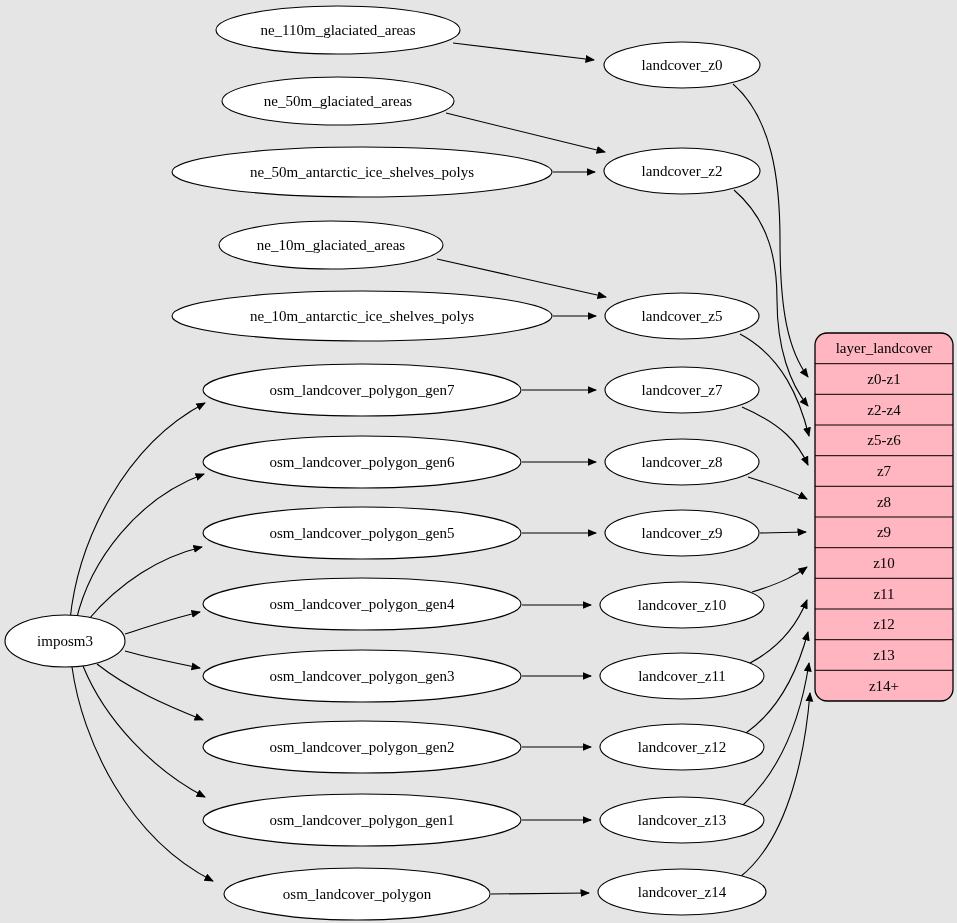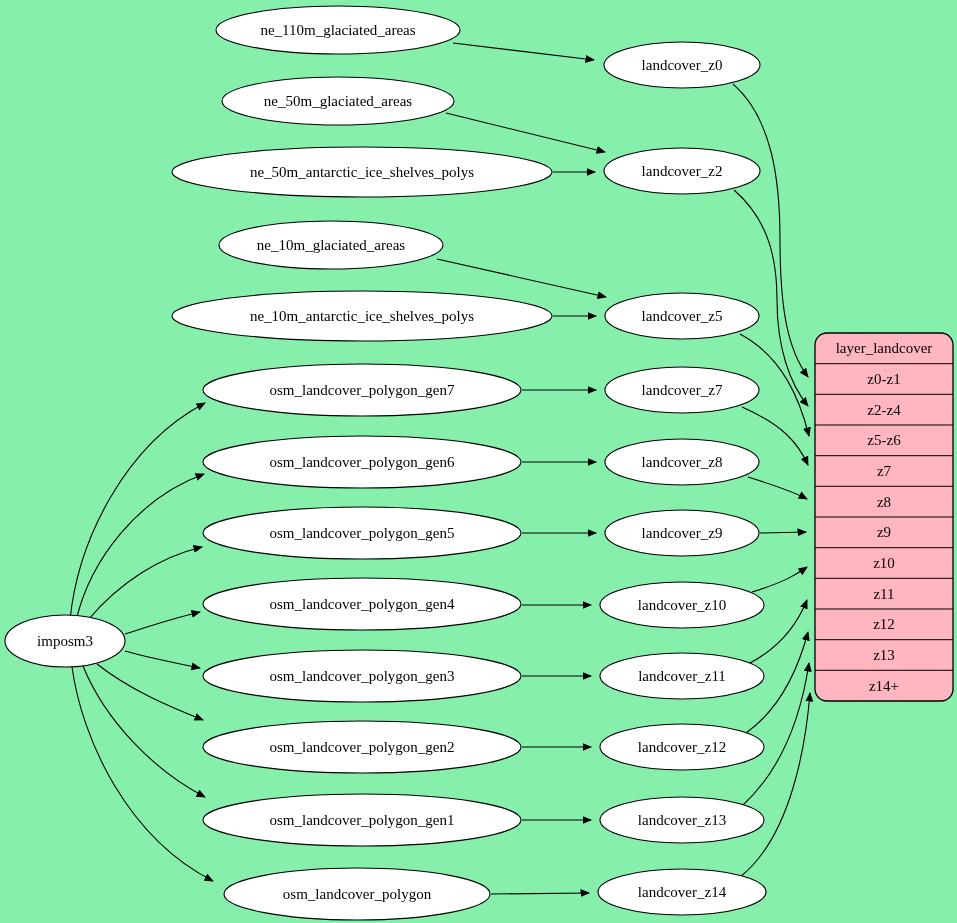--- a/index.html
+++ b/index.html
@@ -1,16 +1,16 @@
 <!DOCTYPE html>
 <html><head>
 <meta charset="utf-8">
 <style>
   html,body{margin:0;padding:0;background:#ffffff;}
-  .canvas{position:relative;width:957px;height:923px;background:#86efac;overflow:hidden;}
+  .canvas{position:relative;width:957px;height:923px;background:#e5e5e5;overflow:hidden;}
   svg text{
     font-family:"Liberation Serif","DejaVu Serif",serif;
     font-size:15px;
     fill:#000000;
     text-anchor:middle;
   }
   svg .node-shape{fill:#ffffff;stroke:#000000;stroke-width:1.1px;}
   svg .edge{fill:none;stroke:#000000;stroke-width:1.1px;marker-end:url(#arrowhead);}
   svg .table-frame{stroke:#000000;stroke-width:1.3px;}
   svg .divider{stroke:#000000;stroke-width:1px;}

